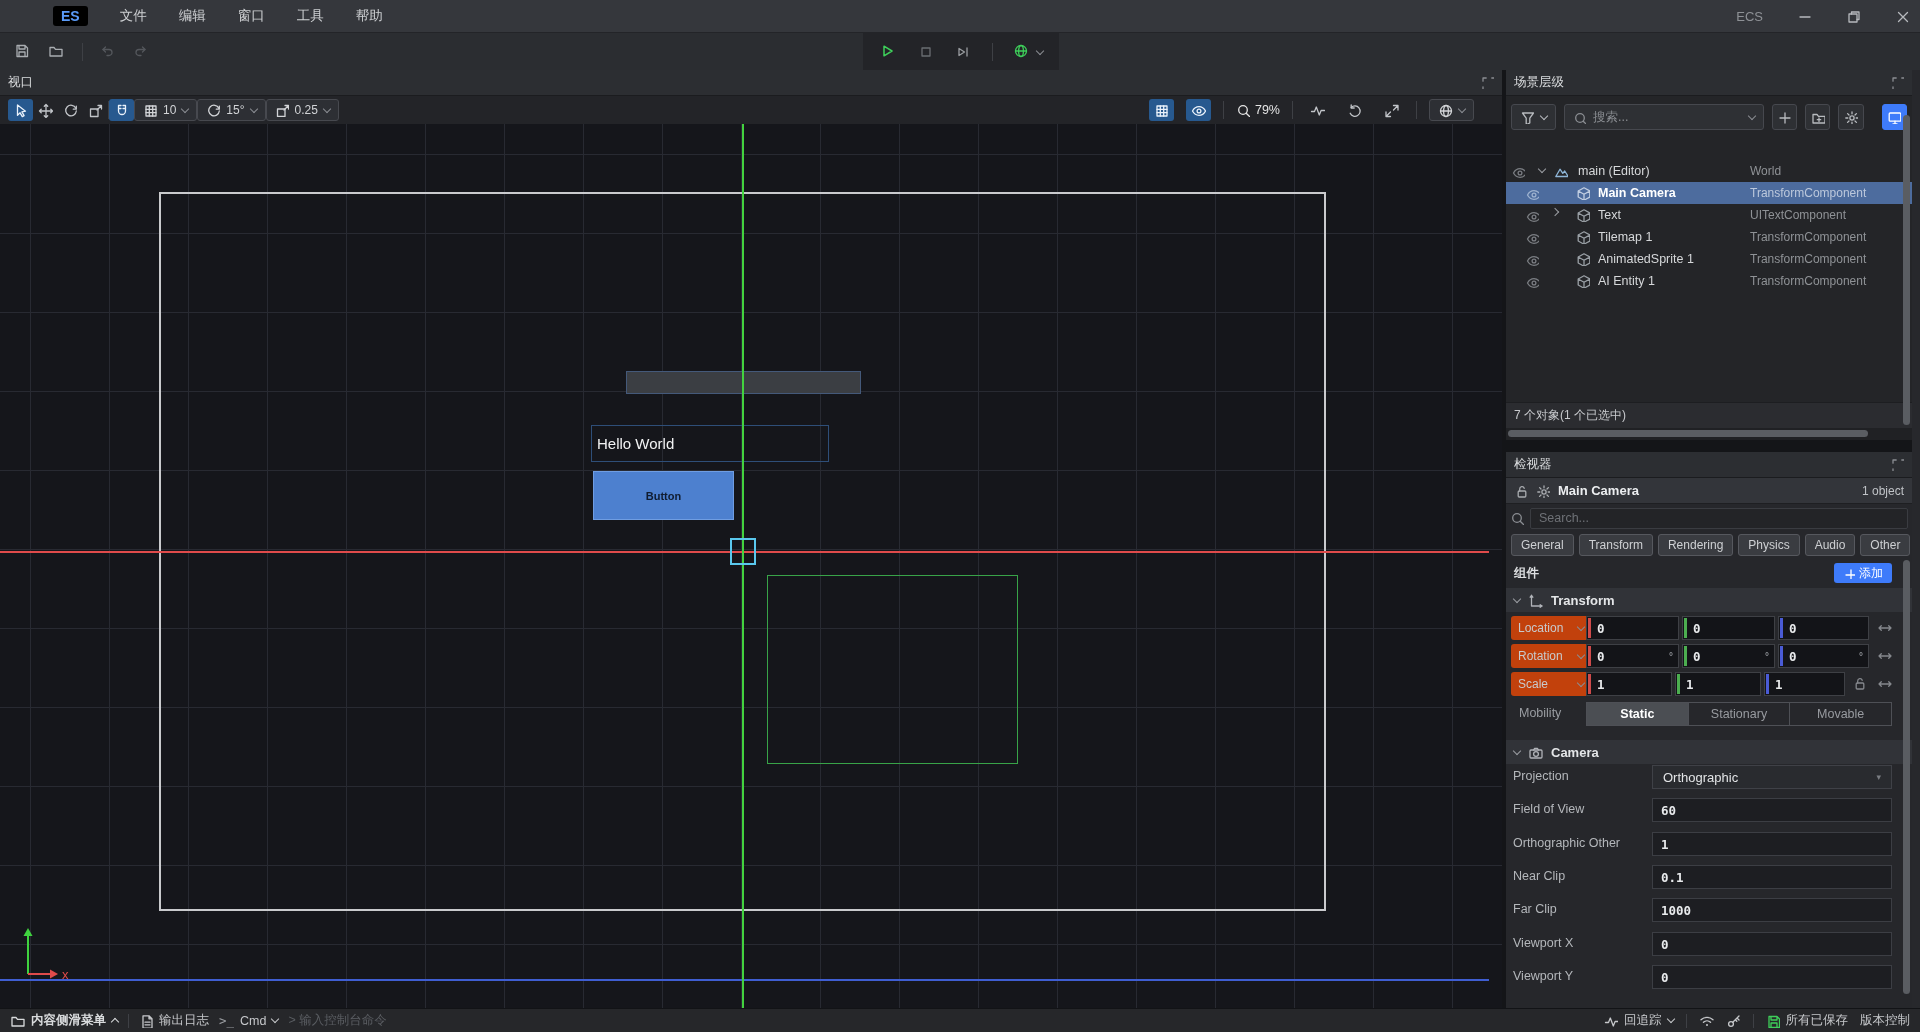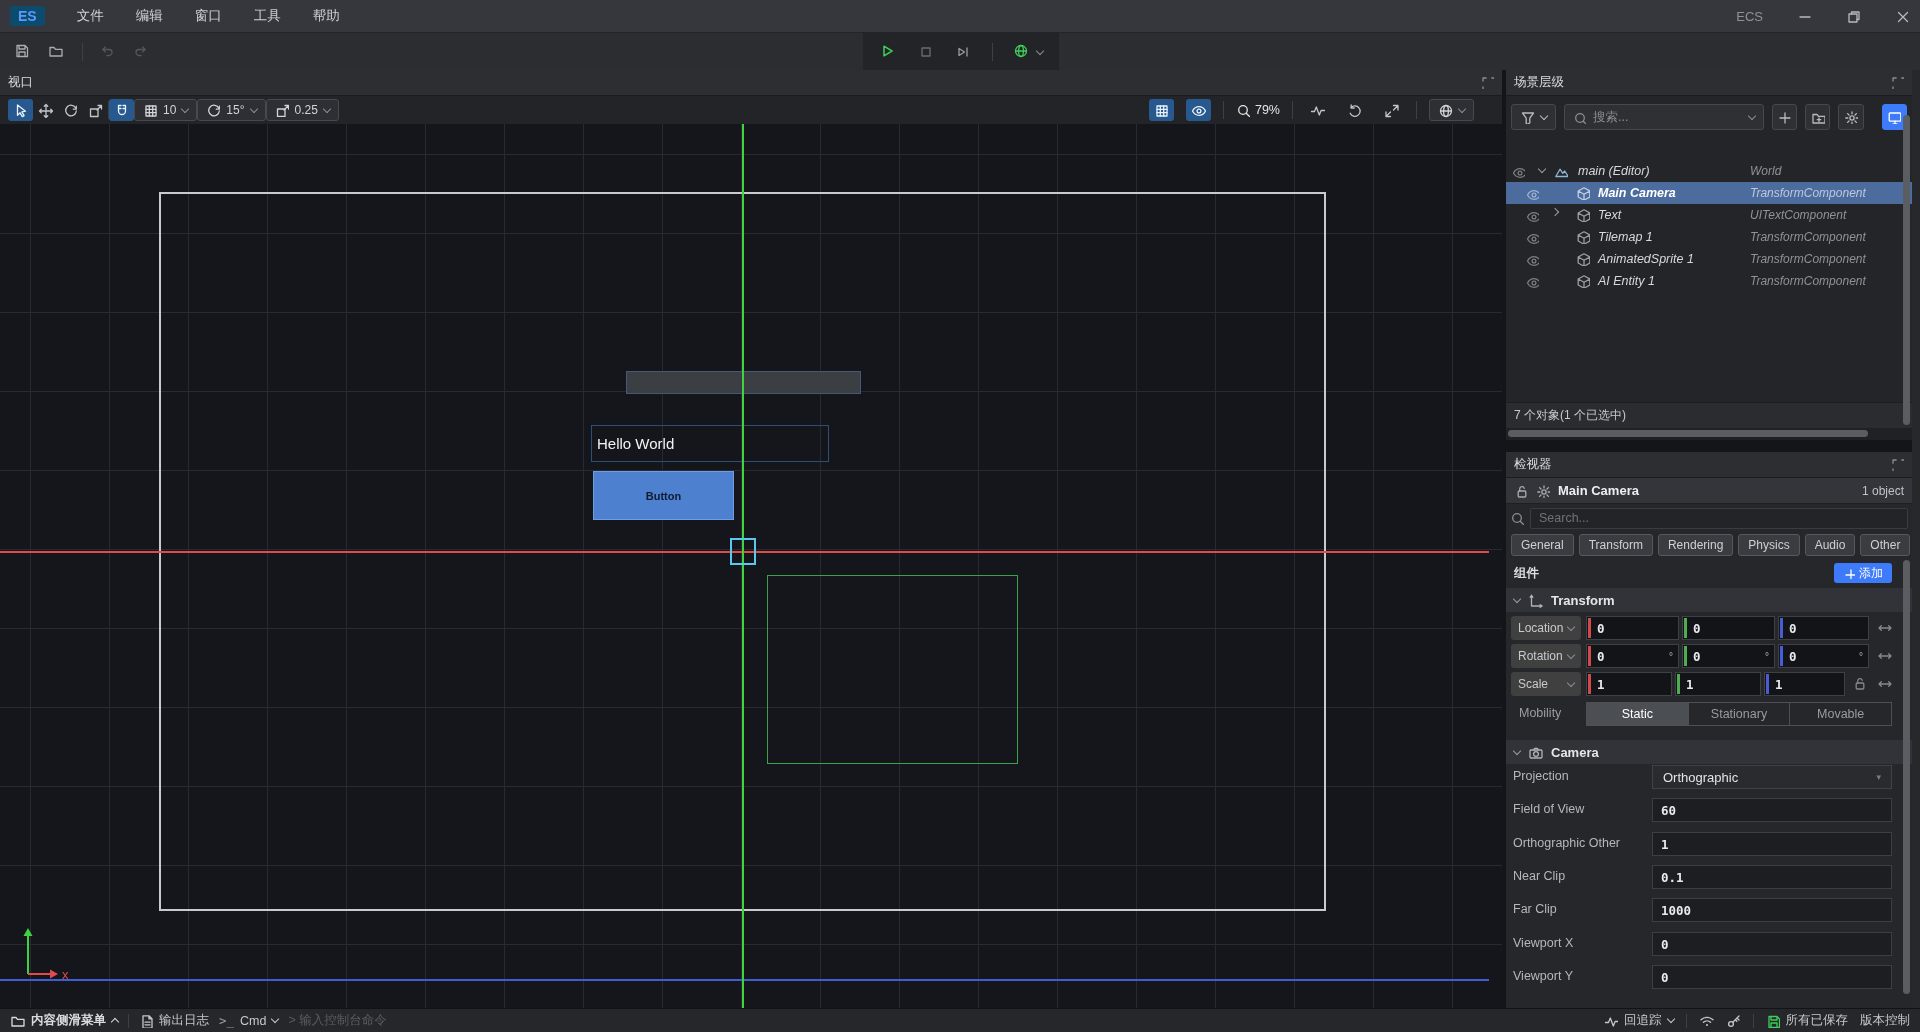--- a/index.html
+++ b/index.html
@@ -4,21 +4,21 @@
 <style>
 *{margin:0;padding:0;box-sizing:border-box;}
 html,body{background:#0e0f12;}
 .app{position:relative;width:1920px;height:1032px;background:#141518;font-family:"Liberation Sans","DejaVu Sans",sans-serif;font-size:13px;color:#c8cacd;overflow:hidden;}
 .ic{display:inline-block;vertical-align:middle;fill:none;stroke:currentColor;stroke-width:1.3;stroke-linecap:round;stroke-linejoin:round;}
 .chev{display:inline-block;width:6px;height:6px;border-right:1.5px solid currentColor;border-bottom:1.5px solid currentColor;transform:rotate(45deg);margin-top:-3px;}
 .chev.up{transform:rotate(-135deg);margin-top:3px;}
 .chev.right{transform:rotate(-45deg);}
 
 .menubar{position:absolute;left:0;top:0;width:1920px;height:32px;background:#35373c;display:flex;align-items:center;padding:0 10px;}
-.logo{background:#0c4a6e;color:#5b9bf8;font-weight:bold;font-size:14px;padding:2px 8px;border-radius:3px;margin-right:16px;}
+.logo{background:#000000;color:#5b9bf8;font-weight:bold;font-size:14px;padding:2px 8px;border-radius:3px;margin-right:16px;margin-left:43px;}
 .menu-item{padding:0 16px;color:#ced0d3;font-size:13.5px;}
 .mb-right{margin-left:auto;display:flex;align-items:center;gap:34px;}
 .ecs{color:#8e9196;font-size:13px;}
 .winbtn{color:#b6b9bd;display:flex;align-items:center;}
 
 .toolbar{position:absolute;left:0;top:32px;width:1920px;height:38px;background:#2b2d31;border-top:1px solid #232428;display:flex;align-items:center;padding:0 14px;gap:16px;}
 .tb-icon{color:#a9adb1;display:flex;align-items:center;}
 .tb-icon.disabled{color:#54575c;}
 .tb-divider{width:1px;height:18px;background:#3e4045;}
 .play-group{position:absolute;left:863px;top:0;height:38px;width:196px;background:#232428;display:flex;align-items:center;justify-content:center;gap:20px;}
@@ -55,21 +55,21 @@
 .h-chip{height:26px;background:#2e3034;border:1px solid #46484e;border-radius:3px;display:flex;align-items:center;gap:7px;padding:0 8px;color:#b8bbbf;}
 .h-search{width:205px;color:#8a8d92;font-size:12.5px;}
 .h-search .ph{flex:1;}
 .sq-btn{width:26px;height:26px;background:#2e3034;border:1px solid #46484e;border-radius:3px;display:flex;align-items:center;justify-content:center;color:#b8bbbf;}
 .sq-btn.blue{background:#3e7bfa;border-color:#3e7bfa;color:#fff;margin-left:10px;}
 .tbl-head{position:absolute;left:0;top:66px;right:0;height:22px;background:#2a2c30;border-bottom:1px solid #1f2023;display:flex;align-items:center;font-size:12px;color:#b4b7bc;}
 .tbl-head .hicons{display:flex;gap:8px;padding:0 7px;color:#7a7d82;}
 .col-label{position:absolute;left:79px;display:flex;align-items:center;gap:5px;}
 .tri-up{width:0;height:0;border-left:4px solid transparent;border-right:4px solid transparent;border-bottom:5px solid #b0b3b8;}
 .col-type{position:absolute;left:250px;}
-.hrow{position:absolute;left:0;right:0;height:22px;display:flex;align-items:center;font-size:12.5px;color:#d6d8da;font-style:italic;}
+.hrow{position:absolute;left:0;right:0;height:22px;display:flex;align-items:center;font-size:12.5px;color:#d6d8da;}
 .hrow .eye{position:absolute;color:#7a7d82;display:flex;}
 .hrow .rchev{position:absolute;color:#9a9da2;display:flex;}
 .hrow .ricon{position:absolute;color:#9aa0a6;display:flex;}
 .hrow .rlabel{position:absolute;}
 .hrow .rtype{position:absolute;left:244px;color:#8f9296;font-size:12px;}
 .hrow.sel{background:#4d6c9e;color:#fff;}
 .hrow.sel .rtype{color:#bcc8dc;}
 .h-status{position:absolute;left:0;top:332px;right:0;height:26px;background:#2b2c30;border-top:1px solid #1d1e21;display:flex;align-items:center;padding:0 8px;font-size:12px;color:#c8cacd;}
 .h-hscroll{position:absolute;left:0;top:358px;right:0;height:12px;background:#202124;}
 .h-hscroll .thumb{position:absolute;left:2px;top:2px;width:360px;height:7px;border-radius:4px;background:#5a5d62;}
@@ -85,32 +85,32 @@
 .tab{height:22px;background:#3a3c41;border:1px solid #56585e;border-radius:3px;display:flex;align-items:center;padding:0 9px;font-size:12px;color:#ced0d3;}
 .tab.active{background:#3e7bfa;border-color:#3e7bfa;color:#fff;font-weight:bold;}
 .comp-row{position:absolute;left:0;top:108px;right:0;height:26px;display:flex;align-items:center;padding:0 8px;}
 .comp-label{font-size:12.5px;font-weight:bold;color:#dcdee0;}
 .add-btn{margin-left:auto;height:20px;background:#3e7bfa;border-radius:3px;color:#fff;font-size:12px;display:flex;align-items:center;gap:4px;padding:0 9px;margin-right:12px;}
 .sec-head{position:absolute;left:0;right:0;height:24px;background:#313338;display:flex;align-items:center;padding:0 8px;gap:8px;}
 .sec-title{font-weight:bold;font-size:13px;color:#e4e6e8;}
 .sec-head .chev{color:#9a9da2;}
 .sec-ico{color:#b0b3b8;display:flex;}
 .vecrow{position:absolute;left:0;right:0;height:24px;}
-.veclabel{position:absolute;left:5px;top:0;width:70px;height:24px;background:#404040;border-radius:3px;display:flex;align-items:center;justify-content:space-between;padding:0 7px;font-size:12px;color:#c8cacd;}
+.veclabel{position:absolute;left:5px;top:0;width:80px;height:24px;background:#c2410c;border-radius:3px;display:flex;align-items:center;justify-content:space-between;padding:0 7px;font-size:12px;color:#c8cacd;}
 .vin{position:absolute;top:0;height:24px;background:#131418;border:1px solid #3e4045;display:flex;align-items:center;font-family:"DejaVu Sans Mono",monospace;font-size:12.5px;font-weight:bold;color:#e8eaec;}
 .vin .bar{width:3px;align-self:stretch;margin:1px 6px 1px 1px;}
 .bar.x{background:#cf4a4a;}.bar.y{background:#4cae50;}.bar.z{background:#4a5bd6;}
 .vin .unit{position:absolute;right:5px;color:#8a8d92;font-size:10px;font-family:"Liberation Sans",sans-serif;}
 .rowicon{position:absolute;color:#85888d;display:flex;}
 .mobrow{position:absolute;left:0;right:0;height:24px;}
 .moblabel{position:absolute;left:13px;top:4px;color:#9a9da2;font-size:12.5px;}
 .seg{position:absolute;left:80px;top:0;width:306px;height:24px;border:1px solid #4e5056;display:flex;}
 .seg .opt{flex:1;display:flex;align-items:center;justify-content:center;font-size:12.5px;color:#989ba0;border-right:1px solid #4e5056;}
 .seg .opt:last-child{border-right:none;}
-.seg .opt.active{background:#4b4e53;color:#fff;font-weight:normal;}
+.seg .opt.active{background:#4b4e53;color:#fff;font-weight:bold;}
 .fieldrow{position:absolute;left:0;right:0;height:24px;}
 .flabel{position:absolute;left:7px;top:4px;color:#b4b7bb;font-size:12.5px;}
 .finput{position:absolute;left:146px;top:0;width:240px;height:24px;background:#1d1e22;border:1px solid #3c3e44;display:flex;align-items:center;padding:0 8px;font-family:"DejaVu Sans Mono",monospace;font-size:12.5px;font-weight:bold;color:#e8eaec;}
 .fselect{position:absolute;left:146px;top:0;width:240px;height:24px;background:#292b2f;border:1px solid #3f4147;display:flex;align-items:center;padding:0 10px;font-size:13px;color:#e2e4e6;}
 .fselect .arr{margin-left:auto;color:#7a7d82;font-size:9px;}
 
 .statusbar{position:absolute;left:0;top:1008px;width:1920px;height:24px;background:#26272a;border-top:1px solid #121316;display:flex;align-items:center;padding:0 10px;gap:10px;font-size:12.5px;}
 .sb-item{display:flex;align-items:center;gap:6px;color:#c6c8cb;}
 .sb-strong{color:#d8dadc;font-weight:bold;}
 .sb-dim{color:#5a5d62;}

